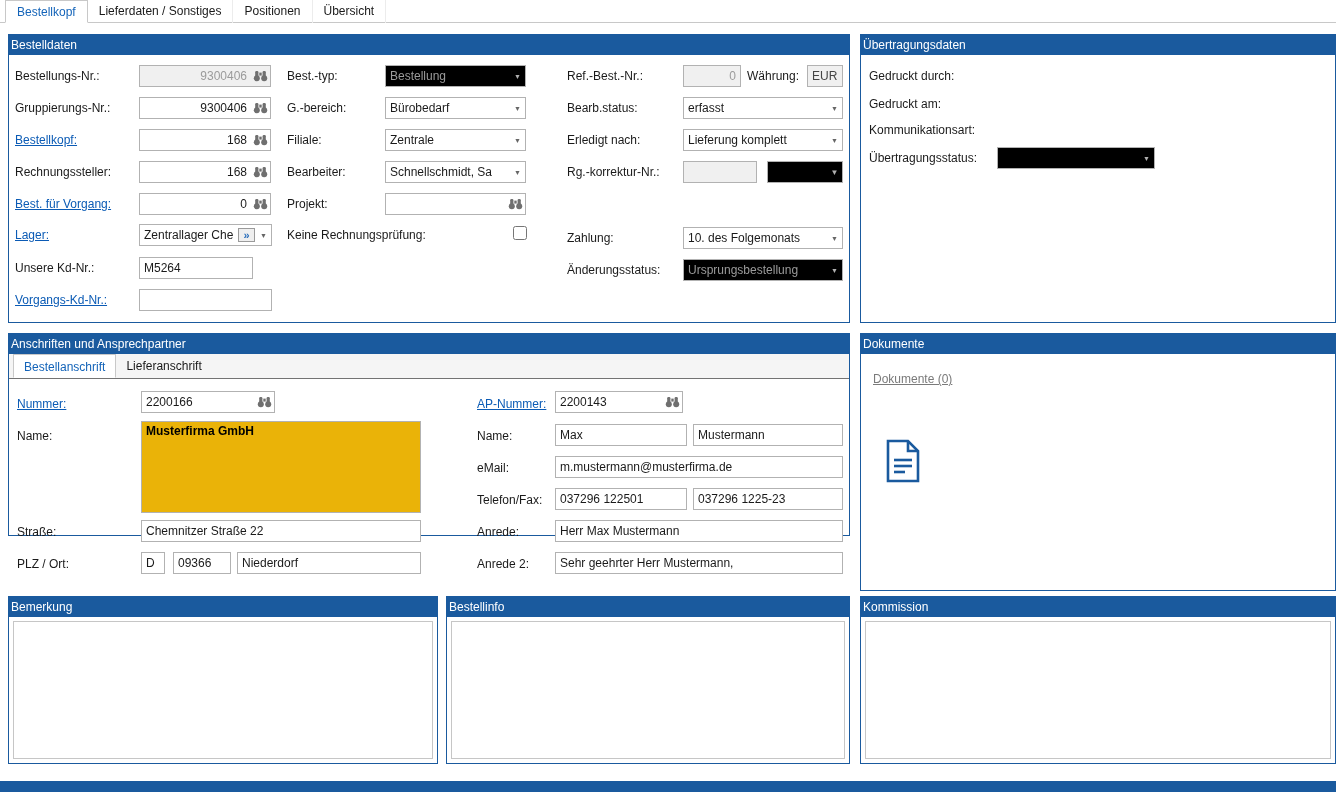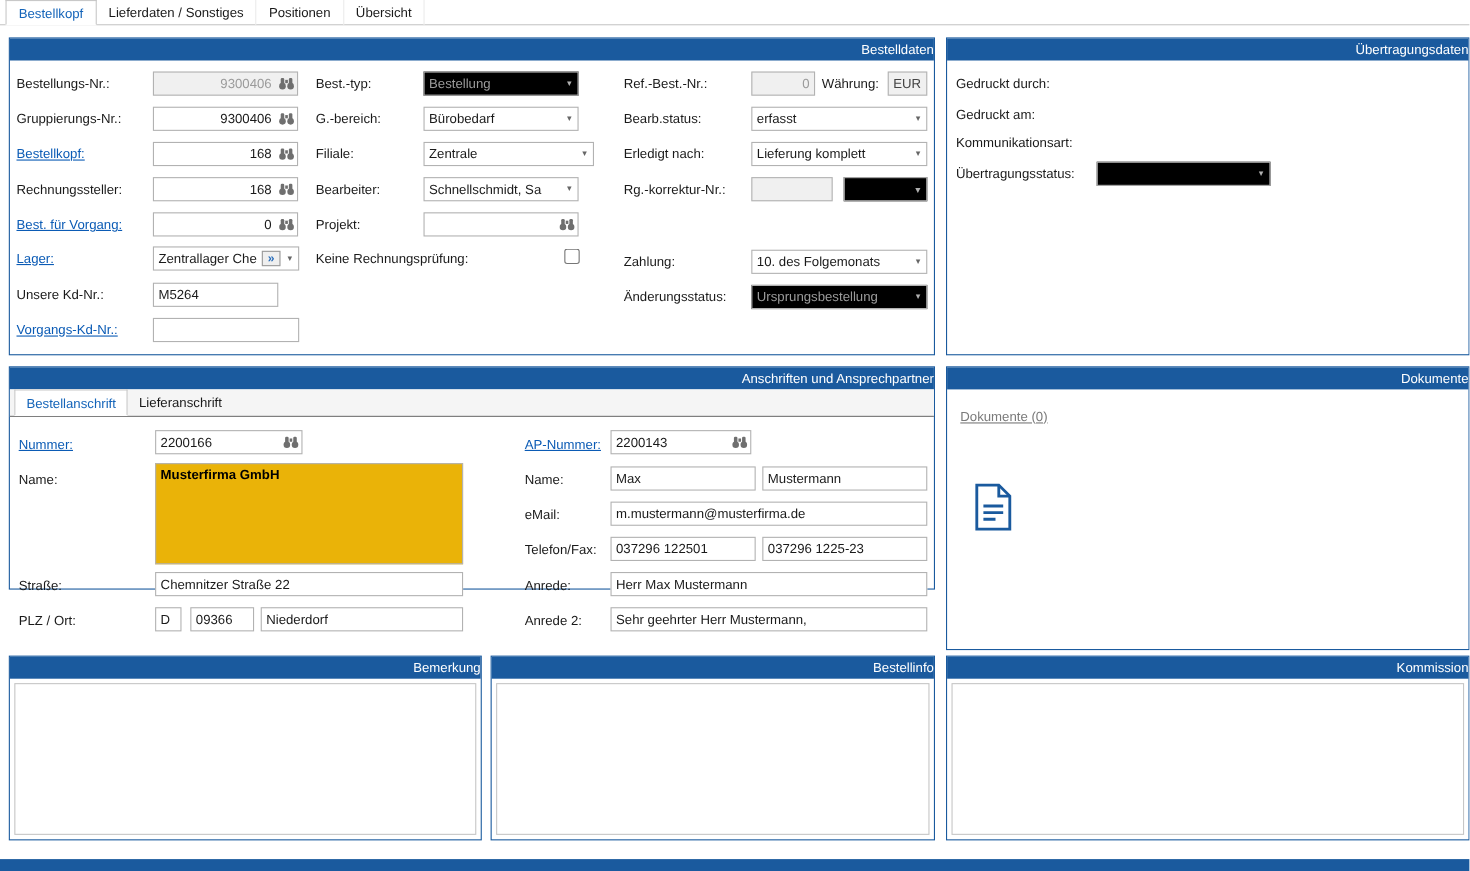--- a/index.html
+++ b/index.html
@@ -9,21 +9,21 @@
     font-size:12px; color:#1a1a1a; background:#fff;
     position:relative; overflow:hidden;
   }
   
   .toptabs { position:absolute; left:0; top:0; width:1336px; height:23px;
     background:#fff; border-bottom:1px solid #c8c8c8; display:flex; padding-left:5px; }
   .toptab { padding:4px 11px 0 11px; height:23px; color:#1a1a1a; border-right:1px solid #ececec; cursor:pointer; white-space:nowrap; }
   .toptab.active { color:#1464b9; background:#fff; border:1px solid #c8c8c8; border-bottom:1px solid #fff; }
   
   .panel { position:absolute; border:1px solid #1a5a9e; background:#fff; }
-  .phead { height:20px; line-height:20px; background:#1a5a9e; color:#fff; padding-left:2px; font-size:12px; white-space:nowrap;text-align:right; }
+  .phead { height:20px; line-height:20px; background:#1a5a9e; color:#fff; padding-left:2px; font-size:12px; white-space:nowrap; }
   .lbl { position:absolute; height:15px; line-height:15px; white-space:nowrap; }
   .link { color:#0b5bb5; text-decoration:underline; cursor:pointer; }
   .graylink { color:#7a7a7a; text-decoration:underline; cursor:pointer; }
   
   .txtf { position:absolute; height:22px; border:1px solid #b2b2b2; background:#fff;
     font-family:inherit; font-size:12px; color:#1a1a1a; padding:0 4px; outline:none; }
   .txtf.right { text-align:right; }
   .txtf.ro { background:#f0f0f0; color:#9b9b9b; }
   .fgroup { position:absolute; height:22px; border:1px solid #b2b2b2; background:#fff; display:flex; align-items:stretch; }
   .fgroup.ro { background:#f0f0f0; }
@@ -156,21 +156,21 @@
     <span class="ddarr">▼</span>
   </div>
 
   <span class="lbl" style="left:278px;top:66px">G.-bereich:</span>
   <div class="dd" style="left:376px;top:62px;width:141px">
     <span class="ddtxt">Bürobedarf</span>
     <span class="ddarr">▼</span>
   </div>
 
   <span class="lbl" style="left:278px;top:98px">Filiale:</span>
-  <div class="dd" style="left:376px;top:94px;width:155px">
+  <div class="dd" style="left:376px;top:94px;width:141px">
     <span class="ddtxt">Zentrale</span>
     <span class="ddarr">▼</span>
   </div>
 
   <span class="lbl" style="left:278px;top:130px">Bearbeiter:</span>
   <div class="dd" style="left:376px;top:126px;width:141px">
     <span class="ddtxt">Schnellschmidt, Sa</span>
     <span class="ddarr">▼</span>
   </div>
 

